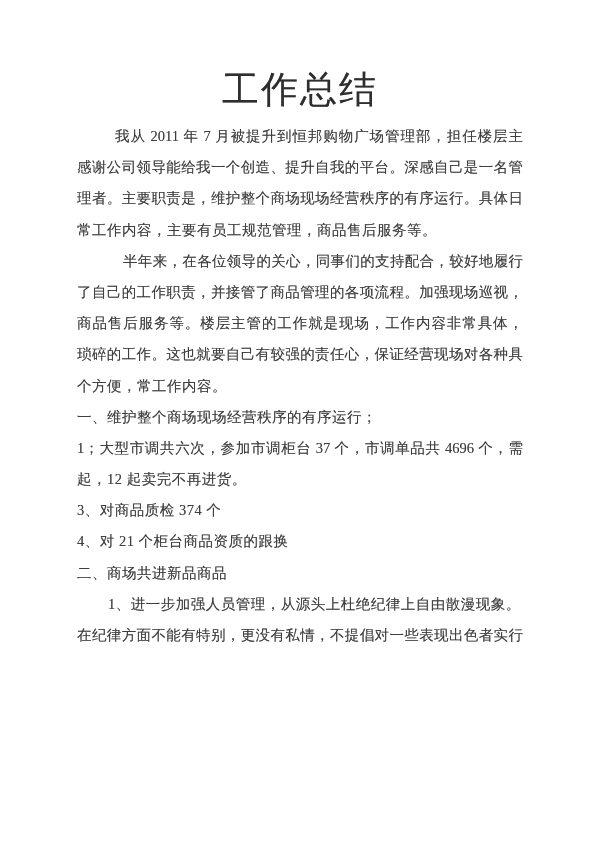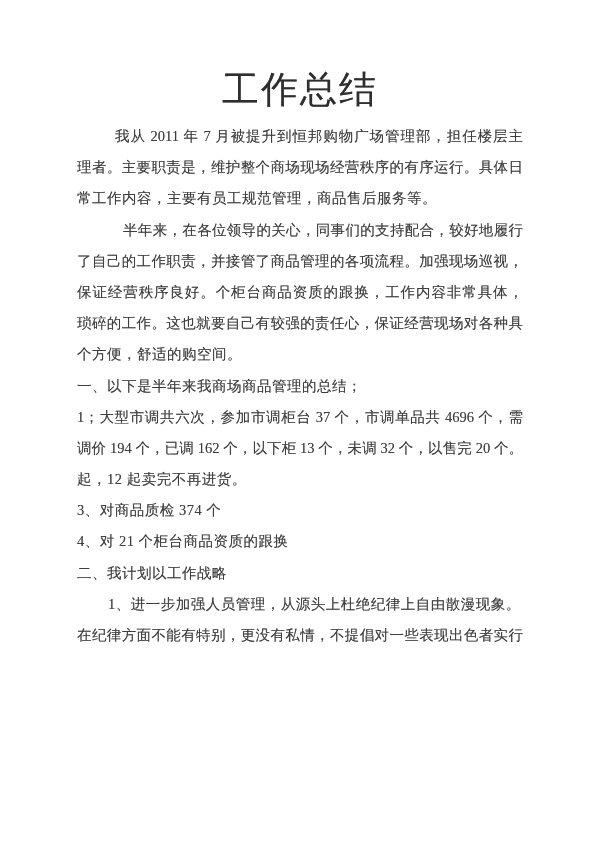--- a/index.html
+++ b/index.html
@@ -53,30 +53,30 @@
     overflow: hidden;
   }
 </style>
 </head>
 <body>
 
 <div class="page">
   <h1 class="doc-title">工作总结</h1>
   <div class="doc-body">
       <div class="doc-line justify" style="padding-left: 38px;">我从 2011 年 7 月被提升到恒邦购物广场管理部，担任楼层主管，</div>
+      <div class="doc-line justify">感谢公司领导能给我一个创造、提升自我的平台。深感自己是一名管</div>
       <div class="doc-line justify">理者。主要职责是，维护整个商场现场经营秩序的有序运行。具体日</div>
       <div class="doc-line">常工作内容，主要有员工规范管理，商品售后服务等。</div>
       <div class="doc-line justify" style="padding-left: 46px;">半年来，在各位领导的关心，同事们的支持配合，较好地履行</div>
       <div class="doc-line justify">了自己的工作职责，并接管了商品管理的各项流程。加强现场巡视，</div>
-      <div class="doc-line justify">保证经营秩序良好。个柜台商品资质的跟换，工作内容非常具体，</div>
+      <div class="doc-line justify">商品售后服务等。楼层主管的工作就是现场，工作内容非常具体，</div>
       <div class="doc-line justify">琐碎的工作。这也就要自己有较强的责任心，保证经营现场对各种具</div>
-      <div class="doc-line">个方便，舒适的购空间。</div>
-      <div class="doc-line">一、以下是半年来我商场商品管理的总结；</div>
+      <div class="doc-line">个方便，常工作内容。</div>
+      <div class="doc-line">一、维护整个商场现场经营秩序的有序运行；</div>
       <div class="doc-line justify">1；大型市调共六次，参加市调柜台 37 个，市调单品共 4696 个，需</div>
-      <div class="doc-line justify">调价 194 个，已调 162 个，以下柜 13 个，未调 32 个，以售完 20 个。</div>
       <div class="doc-line">起，12 起卖完不再进货。</div>
       <div class="doc-line">3、对商品质检 374 个</div>
       <div class="doc-line">4、对 21 个柜台商品资质的跟换</div>
-      <div class="doc-line">二、我计划以工作战略</div>
+      <div class="doc-line">二、商场共进新品商品</div>
       <div class="doc-line" style="padding-left: 31px;">1、进一步加强人员管理，从源头上杜绝纪律上自由散漫现象。</div>
       <div class="doc-line justify">在纪律方面不能有特别，更没有私情，不提倡对一些表现出色者实行</div>
     </div>
 </div>
 
 </body></html>

